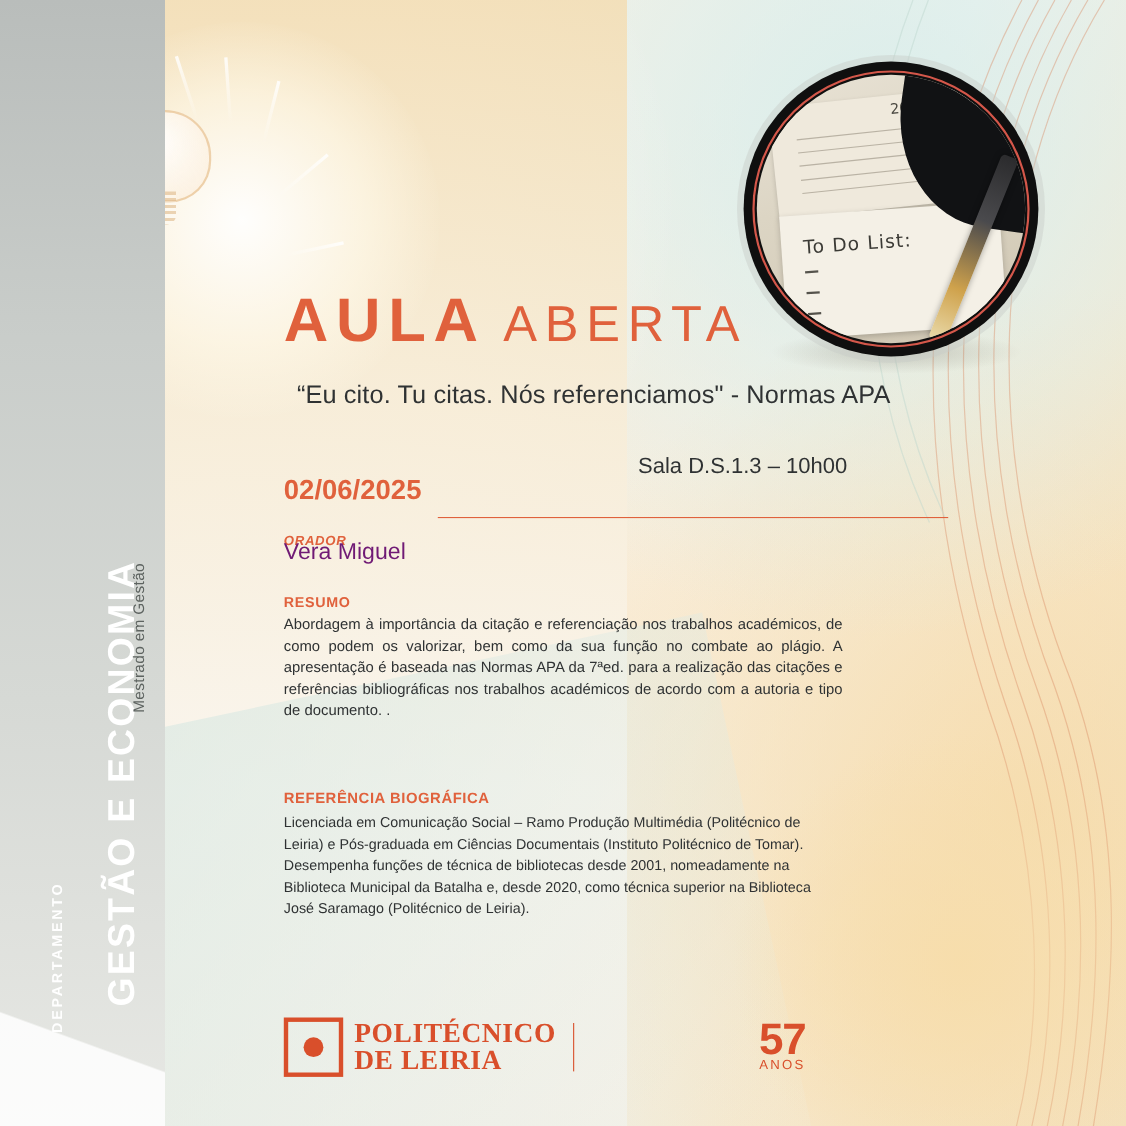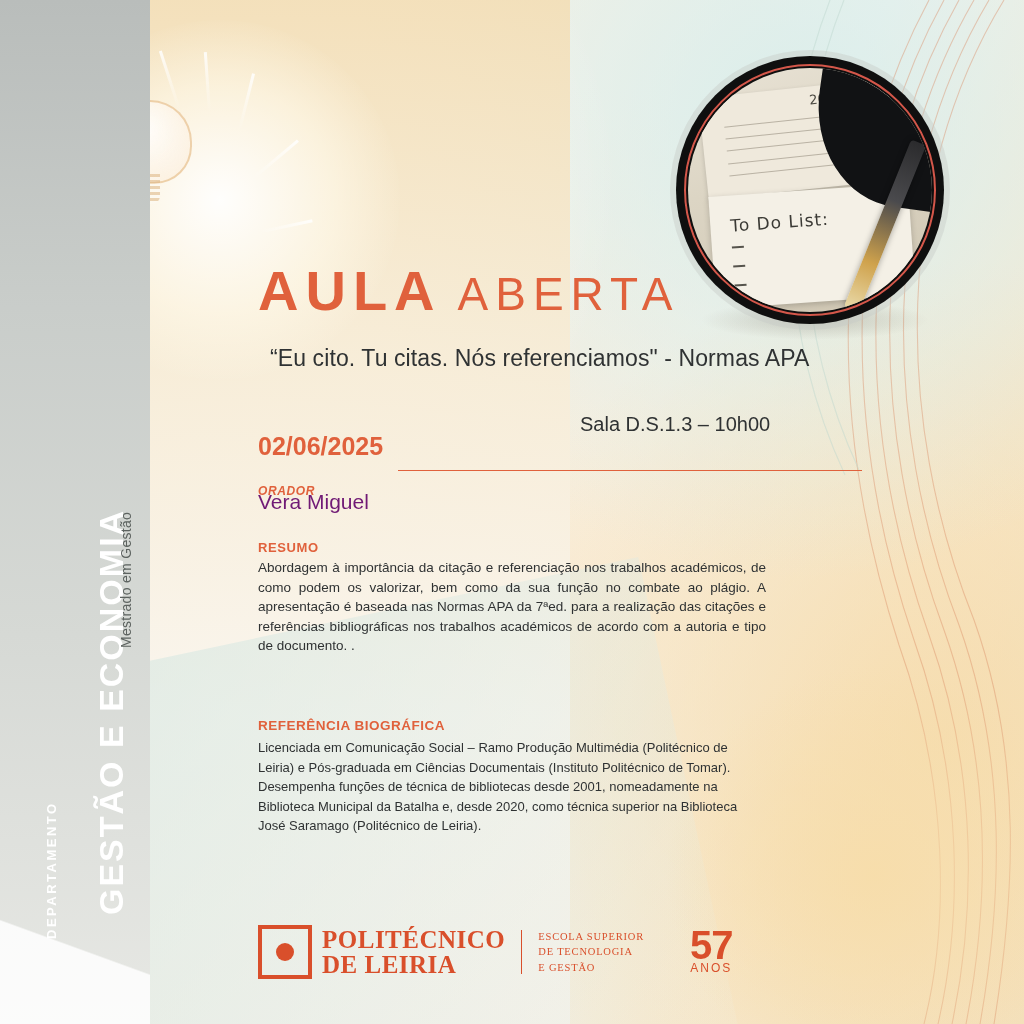--- a/index.html
+++ b/index.html
@@ -486,23 +486,20 @@
 
   <div class="logo-ipl">
     <div class="logo-mark">
         <div class="dot"></div>
       </div>
     <div class="logo-words">
       <div class="l1">POLITÉCNICO</div>
       <div class="l2">DE LEIRIA</div>
     </div>
     <div class="logo-div"></div>
-    <div class="logo-school" style="white-space:pre-line">ESCOLA SUPERIOR
-DE TECNOLOGIA
-E GESTÃO</div>
   </div>
 
   <div class="logo-35">
     <div class="num">57</div>
     <div class="anos">ANOS</div>
   </div>
 
 </div>
 
 </body></html>

